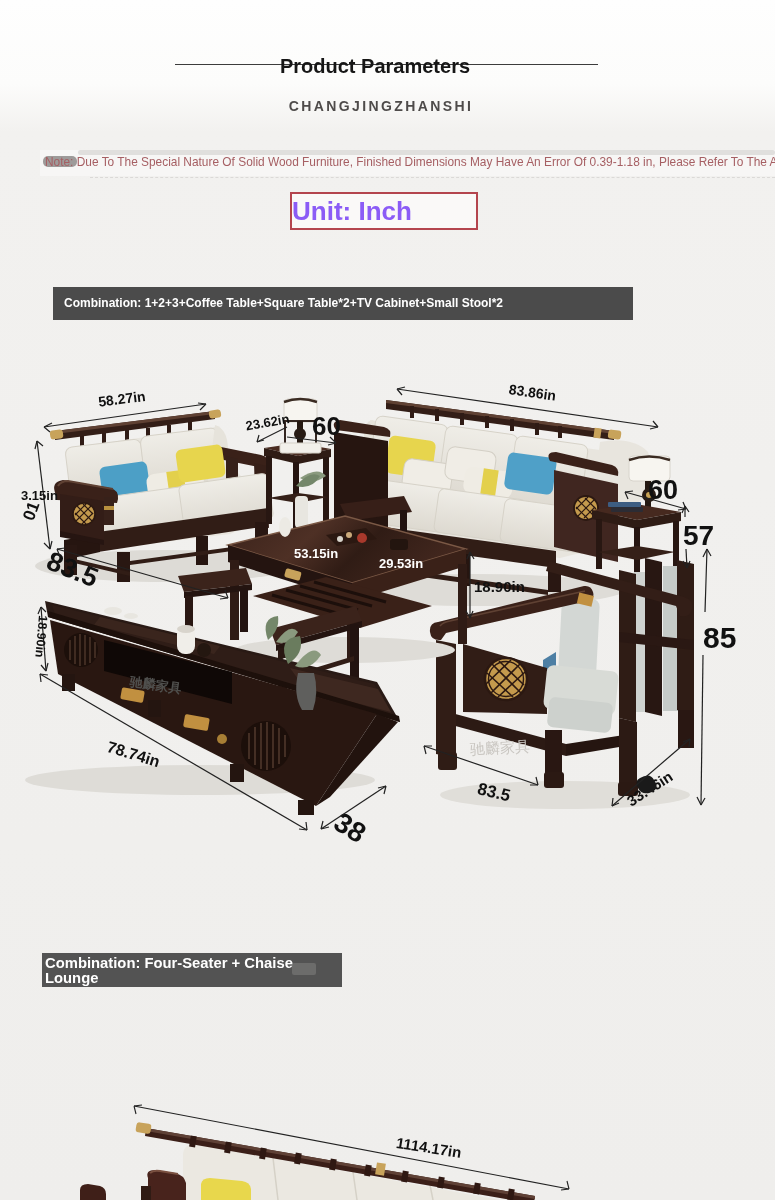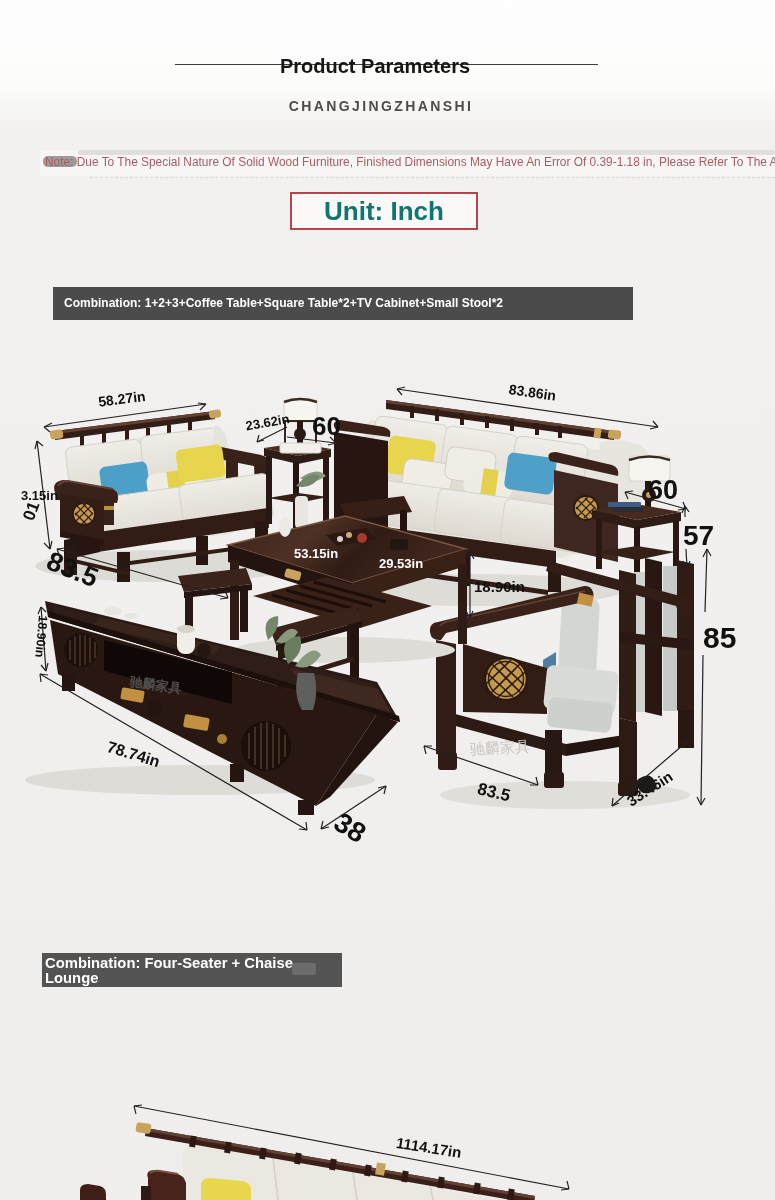--- a/index.html
+++ b/index.html
@@ -21,21 +21,21 @@
   <div class="abs" style="left:90px;top:177px;width:685px;height:1px;border-top:1px dashed #c5c3c1;opacity:.5;"></div>
 
   <div class="abs" style="left:40px;top:150px;width:735px;height:26px;background:#f7f6f5;"></div>
 
   <div class="abs" style="left:78px;top:150px;width:697px;height:5px;background:#c9c7c5;opacity:.5;border-radius:3px;"></div>
 
   <div class="abs" style="left:43px;top:156px;width:34px;height:11px;background:#55504e;border-radius:5px;opacity:.55;"></div>
 
   <div class="abs" style="left:45px;top:155px;width:730px;font-size:11.9px;color:#a65f63;white-space:nowrap;overflow:hidden;">Note: Due To The Special Nature Of Solid Wood Furniture, Finished Dimensions May Have An Error Of 0.39-1.18 in, Please Refer To The Actual Product</div>
 
-  <div class="abs" style="left:290px;top:192px;width:184px;height:34px;border:2px solid #b4454e;background:#faf9f8;text-align:center;line-height:34px;font-size:26px;font-weight:bold;color:#0f766e;">Unit: Inch</div>
+  <div class="abs" style="left:290px;top:192px;width:184px;height:34px;border:2px solid #b4454e;background:#faf9f8;line-height:34px;font-size:26px;font-weight:bold;color:#8b5cf6;">Unit: Inch</div>
 
   <div class="abs" style="left:53px;top:287px;width:580px;height:33px;background:#4b4b4b;color:#fff;font-size:12px;font-weight:bold;line-height:33px;padding-left:11px;box-sizing:border-box;">Combination: 1+2+3+Coffee Table+Square Table*2+TV Cabinet+Small Stool*2</div>
 
   <svg class="abs" style="left:0;top:330px;" width="775" height="560" viewBox="0 330 775 560">
     <defs>
       <linearGradient id="woodtop" x1="0" y1="0" x2="1" y2="0.3">
         <stop offset="0" stop-color="#3a221a"></stop>
           <stop offset="0.4" stop-color="#4e3025"></stop>
         <stop offset="0.65" stop-color="#301c15"></stop>
           <stop offset="1" stop-color="#42271e"></stop>

